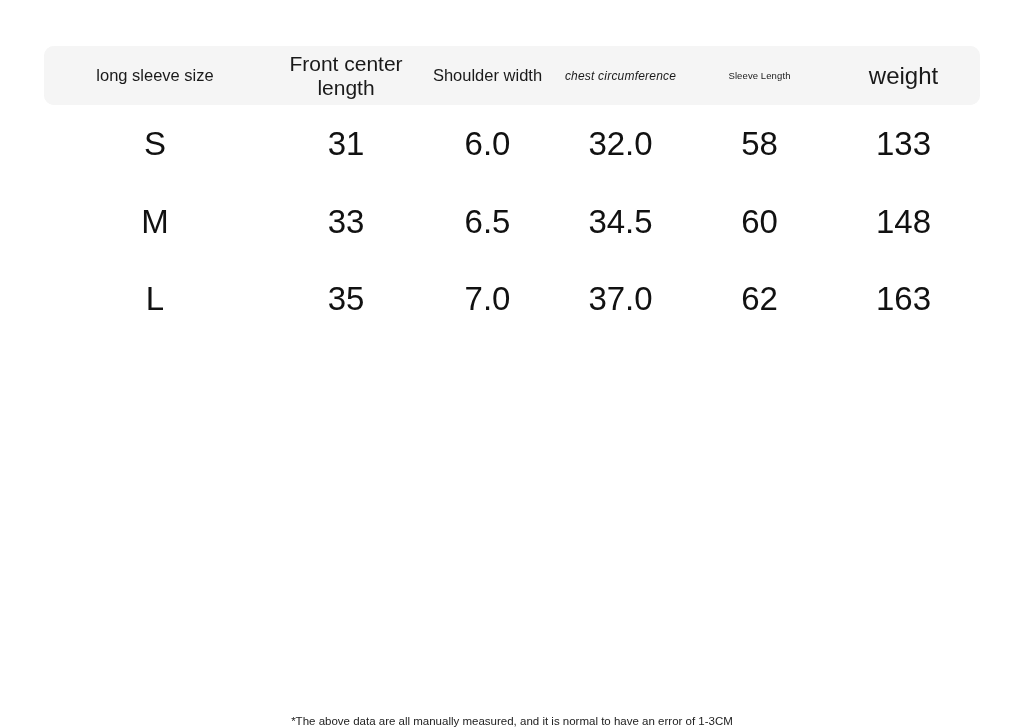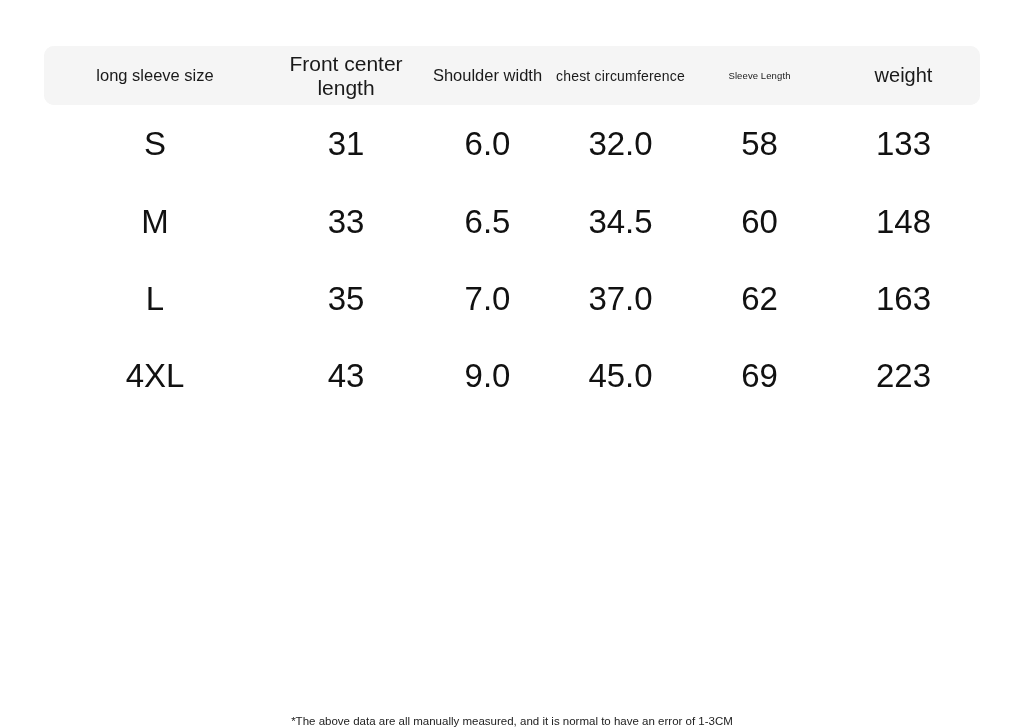--- a/index.html
+++ b/index.html
@@ -56,23 +56,23 @@
   col.c0 { width: 222px; }
   col.c1 { width: 160px; }
   col.c2 { width: 123px; }
   col.c3 { width: 143px; }
   col.c4 { width: 135px; }
   col.c5 { width: 153px; }
 
   .h0 { font-size: 16.5px; }
   .h1 { font-size: 21px; }
   .h2 { font-size: 16.5px; }
-  .h3 { font-size: 14px; letter-spacing: .2px; }
+  .h3 { font-size: 12px; font-style: italic; letter-spacing: .2px; }
   .h4 { font-size: 9.5px; letter-spacing: .1px; }
-  .h5 { font-size: 20px; }
+  .h5 { font-size: 24px; }
 
   tbody td {
     text-align: center;
     vertical-align: middle;
     height: 77px;
     font-size: 33px;
     font-weight: 400;
     color: #111111;
     padding: 0;
   }
@@ -132,27 +132,19 @@
           <td>148</td>
         </tr>
         <tr>
           <td>L</td>
           <td>35</td>
           <td>7.0</td>
           <td>37.0</td>
           <td>62</td>
           <td>163</td>
         </tr>
-        <tr>
-          <td>4XL</td>
-          <td>43</td>
-          <td>9.0</td>
-          <td>45.0</td>
-          <td>69</td>
-          <td>223</td>
-        </tr>
       </tbody>
     </table>
   </div>
 
   <div class="footnote">*The above data are all manually measured, and it is normal to have an error of 1-3CM</div>
 
 </div>
 
 </body></html>

